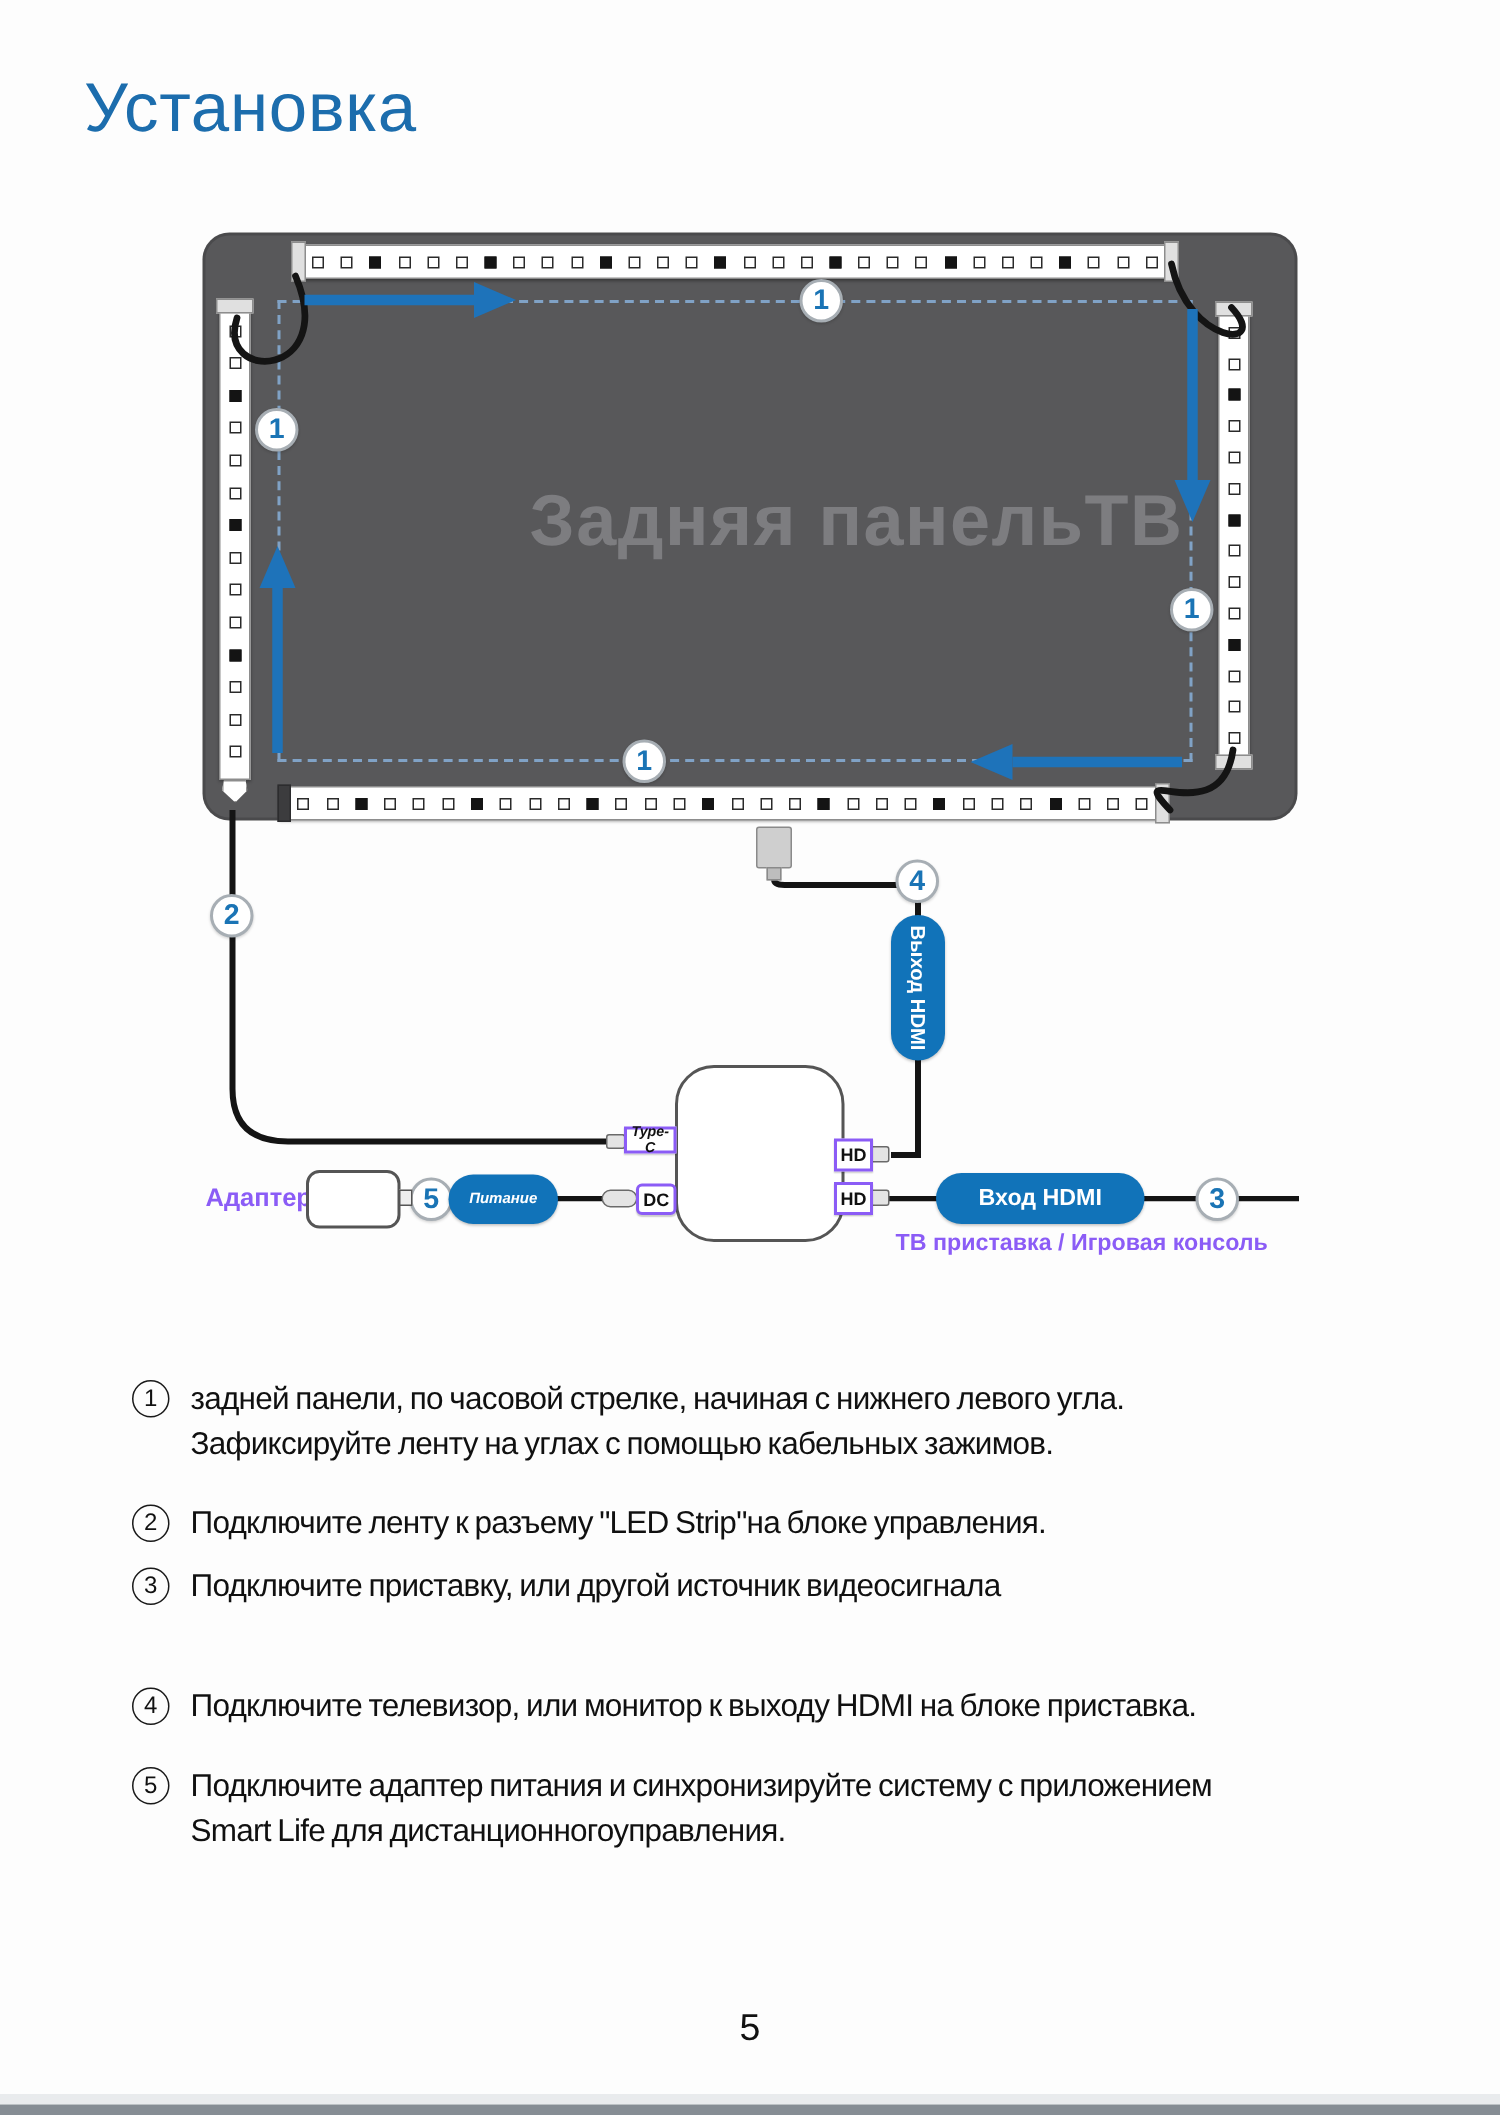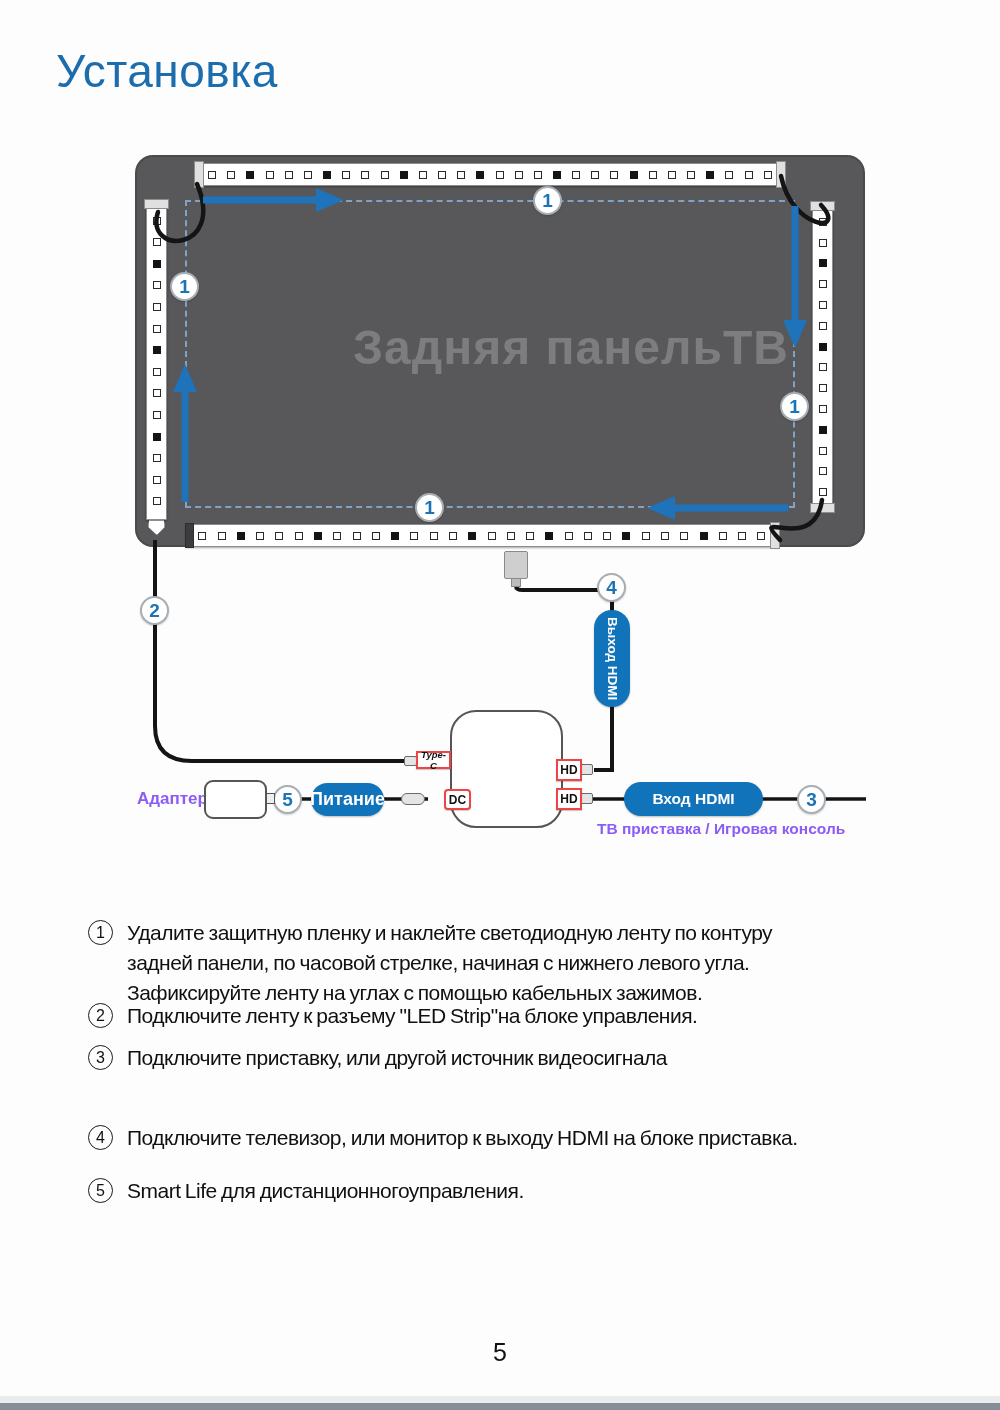--- a/index.html
+++ b/index.html
@@ -68,21 +68,21 @@
     border-radius:18px; box-shadow:0 1px 2px rgba(0,0,0,.25);
   }
   .pill.vertical { writing-mode:vertical-rl; }
 
   
   .control-box {
     left:450px; top:710px; width:113px; height:118px;
     background:#fff; border:2.5px solid #555; border-radius:26px;
   }
   .port {
-    position:absolute; background:#fff; border:2px solid #ef4444;
+    position:absolute; background:#fff; border:2px solid #8b5cf6;
     color:#111; font-weight:700; text-align:center;
     display:flex; align-items:center; justify-content:center;
     box-shadow:0 1px 1px rgba(0,0,0,.2);
   }
   .plug { position:absolute; background:#e4e4e4; border:1.5px solid #6a6a6a; border-radius:2px; }
 
   .connector-hdmi {
     left:504px; top:551px; width:24px; height:28px;
     background:#cfcfcf; border:1.5px solid #8a8a8a; border-radius:2px;
   }
@@ -288,50 +288,49 @@
   <div class="abs pill vertical" style="left:594px; top:610px; width:36px; height:97px; font-size:13.5px; border-radius:18px;">
     <span>Выход HDMI</span>
   </div>
 
   <div class="abs control-box"></div>
   <div class="plug" style="left:404px; top:756px; width:13px; height:10px;"></div>
   <div class="port" style="left:416px; top:751px; width:35px; height:18px; font-size:9.5px; font-style:italic;">
       <span>Type-C</span>
     </div>
   <div class="plug" style="left:401px; top:793px; width:24px; height:12px; border-radius:6px;"></div>
-  <div class="port" style="left:424px; top:789px; width:27px; height:21px; font-size:12px; border-radius:4px;margin-left:20px;">
+  <div class="port" style="left:424px; top:789px; width:27px; height:21px; font-size:12px; border-radius:4px;">
       <span>DC</span>
     </div>
   <div class="plug" style="left:580px; top:764px; width:13px; height:11px;"></div>
   <div class="port" style="left:556px; top:759px; width:26px; height:22px; font-size:12px;">
       <span>HD</span>
     </div>
   <div class="plug" style="left:580px; top:793px; width:13px; height:11px;"></div>
   <div class="port" style="left:556px; top:788px; width:26px; height:22px; font-size:12px;">
       <span>HD</span>
     </div>
 
   <div class="abs blue-label" style="left:137px; top:789px; font-size:17px;">Адаптер</div>
   <div class="abs adapter-box"></div>
   <div class="abs adapter-nub"></div>
-  <div class="abs pill" style="left:311px; top:783px; width:73px; height:33px; font-size:18px;">
+  <div class="abs pill" style="left:299px; top:783px; width:73px; height:33px; font-size:10px;font-style:italic;">
       <span>Питание</span>
     </div>
 
   <div class="abs pill" style="left:624px; top:782px; width:139px; height:34px; font-size:15.5px;">
       <span>Вход HDMI</span>
     </div>
   <div class="abs blue-label" style="left:597px; top:820px; font-size:15.5px;text-align:center;">ТВ приставка / Игровая консоль</div>
 </div>
 
 <div>
   <div class="instr-item" style="top:918px;">
     <span class="num-circle">1</span>
     <div class="instr-lines">
-      <div>Удалите защитную пленку и наклейте светодиодную ленту по контуру</div>
       <div>задней панели, по часовой стрелке, начиная с нижнего левого угла.</div>
       <div>Зафиксируйте ленту на углах с помощью кабельных зажимов.</div>
     </div>
   </div>
   <div class="instr-item" style="top:1001px;">
     <span class="num-circle">2</span>
     <div class="instr-lines">
       <div>Подключите ленту к разъему "LED Strip"на блоке управления.</div>
     </div>
   </div>
@@ -343,20 +342,21 @@
   </div>
   <div class="instr-item" style="top:1123px;">
     <span class="num-circle">4</span>
     <div class="instr-lines">
       <div>Подключите телевизор, или монитор к выходу HDMI на блоке приставка.</div>
     </div>
   </div>
   <div class="instr-item" style="top:1176px;">
     <span class="num-circle">5</span>
     <div class="instr-lines">
+      <div>Подключите адаптер питания и синхронизируйте систему с приложением</div>
       <div>Smart Life для дистанционногоуправления.</div>
     </div>
   </div>
 </div>
 
 <div class="abs page-number">5</div>
 <div class="abs bottom-bar-light"></div>
 <div class="abs bottom-bar"></div>
 
 </body></html>

